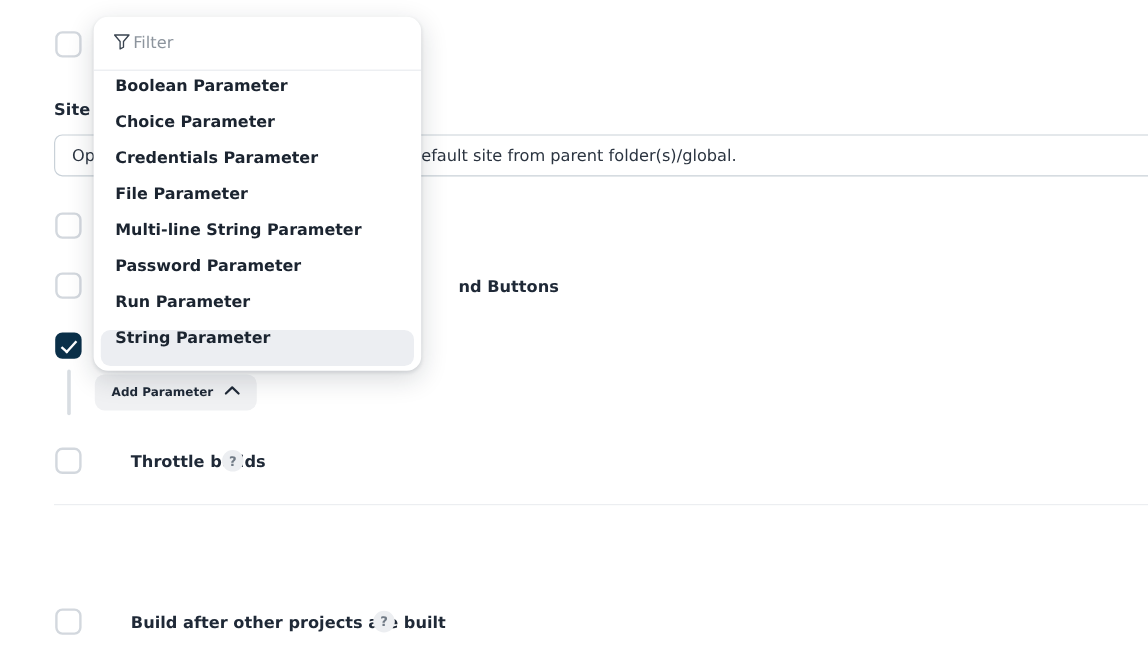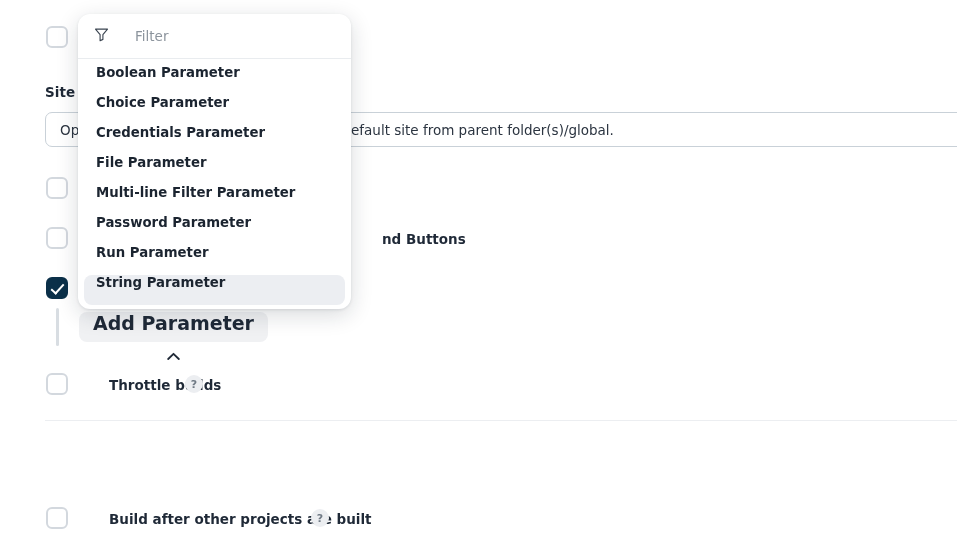--- a/index.html
+++ b/index.html
@@ -109,45 +109,44 @@
     position: absolute;
     display: flex;
     align-items: center;
     gap: 9px;
     background: #f0f1f3;
     border: none;
     border-radius: 8px;
     padding: 0 14px;
     height: 30px;
     font-family: inherit;
-    font-size: 19px;
+    font-size: 10px;
     font-weight: 700;
     color: #1f2937;
     cursor: pointer;
     white-space: nowrap;
-    flex-direction: column;
   }
   .chev { display: block; }
 
   
   .dropdown {
     position: absolute;
     left: 78px; top: 14px;
     width: 273px; height: 295px;
     background: #ffffff;
     border-radius: 12px;
     box-shadow: 0 6px 22px rgba(18,30,45,.16), 0 1px 3px rgba(18,30,45,.10);
     overflow: hidden;
     z-index: 20;
   }
   .dd-filter-row {
     height: 45px;
     display: flex;
     align-items: center;
-    gap: 26px;
+    gap: 2px;
     padding: 0 16px;
     border-bottom: 1px solid #e9ecef;
   }
   .dd-filter-input {
     border: none;
     outline: none;
     background: transparent;
     font-family: inherit;
     font-size: 13.5px;
     color: #2b3440;
@@ -234,21 +233,21 @@
       <div class="dd-item">
         <span>Choice Parameter</span>
       </div>
       <div class="dd-item">
         <span>Credentials Parameter</span>
       </div>
       <div class="dd-item">
         <span>File Parameter</span>
       </div>
       <div class="dd-item">
-        <span>Multi-line Filter Parameter</span>
+        <span>Multi-line String Parameter</span>
       </div>
       <div class="dd-item">
         <span>Password Parameter</span>
       </div>
       <div class="dd-item">
         <span>Run Parameter</span>
       </div>
       <div class="dd-item active">
         <span>String Parameter</span>
       </div>

